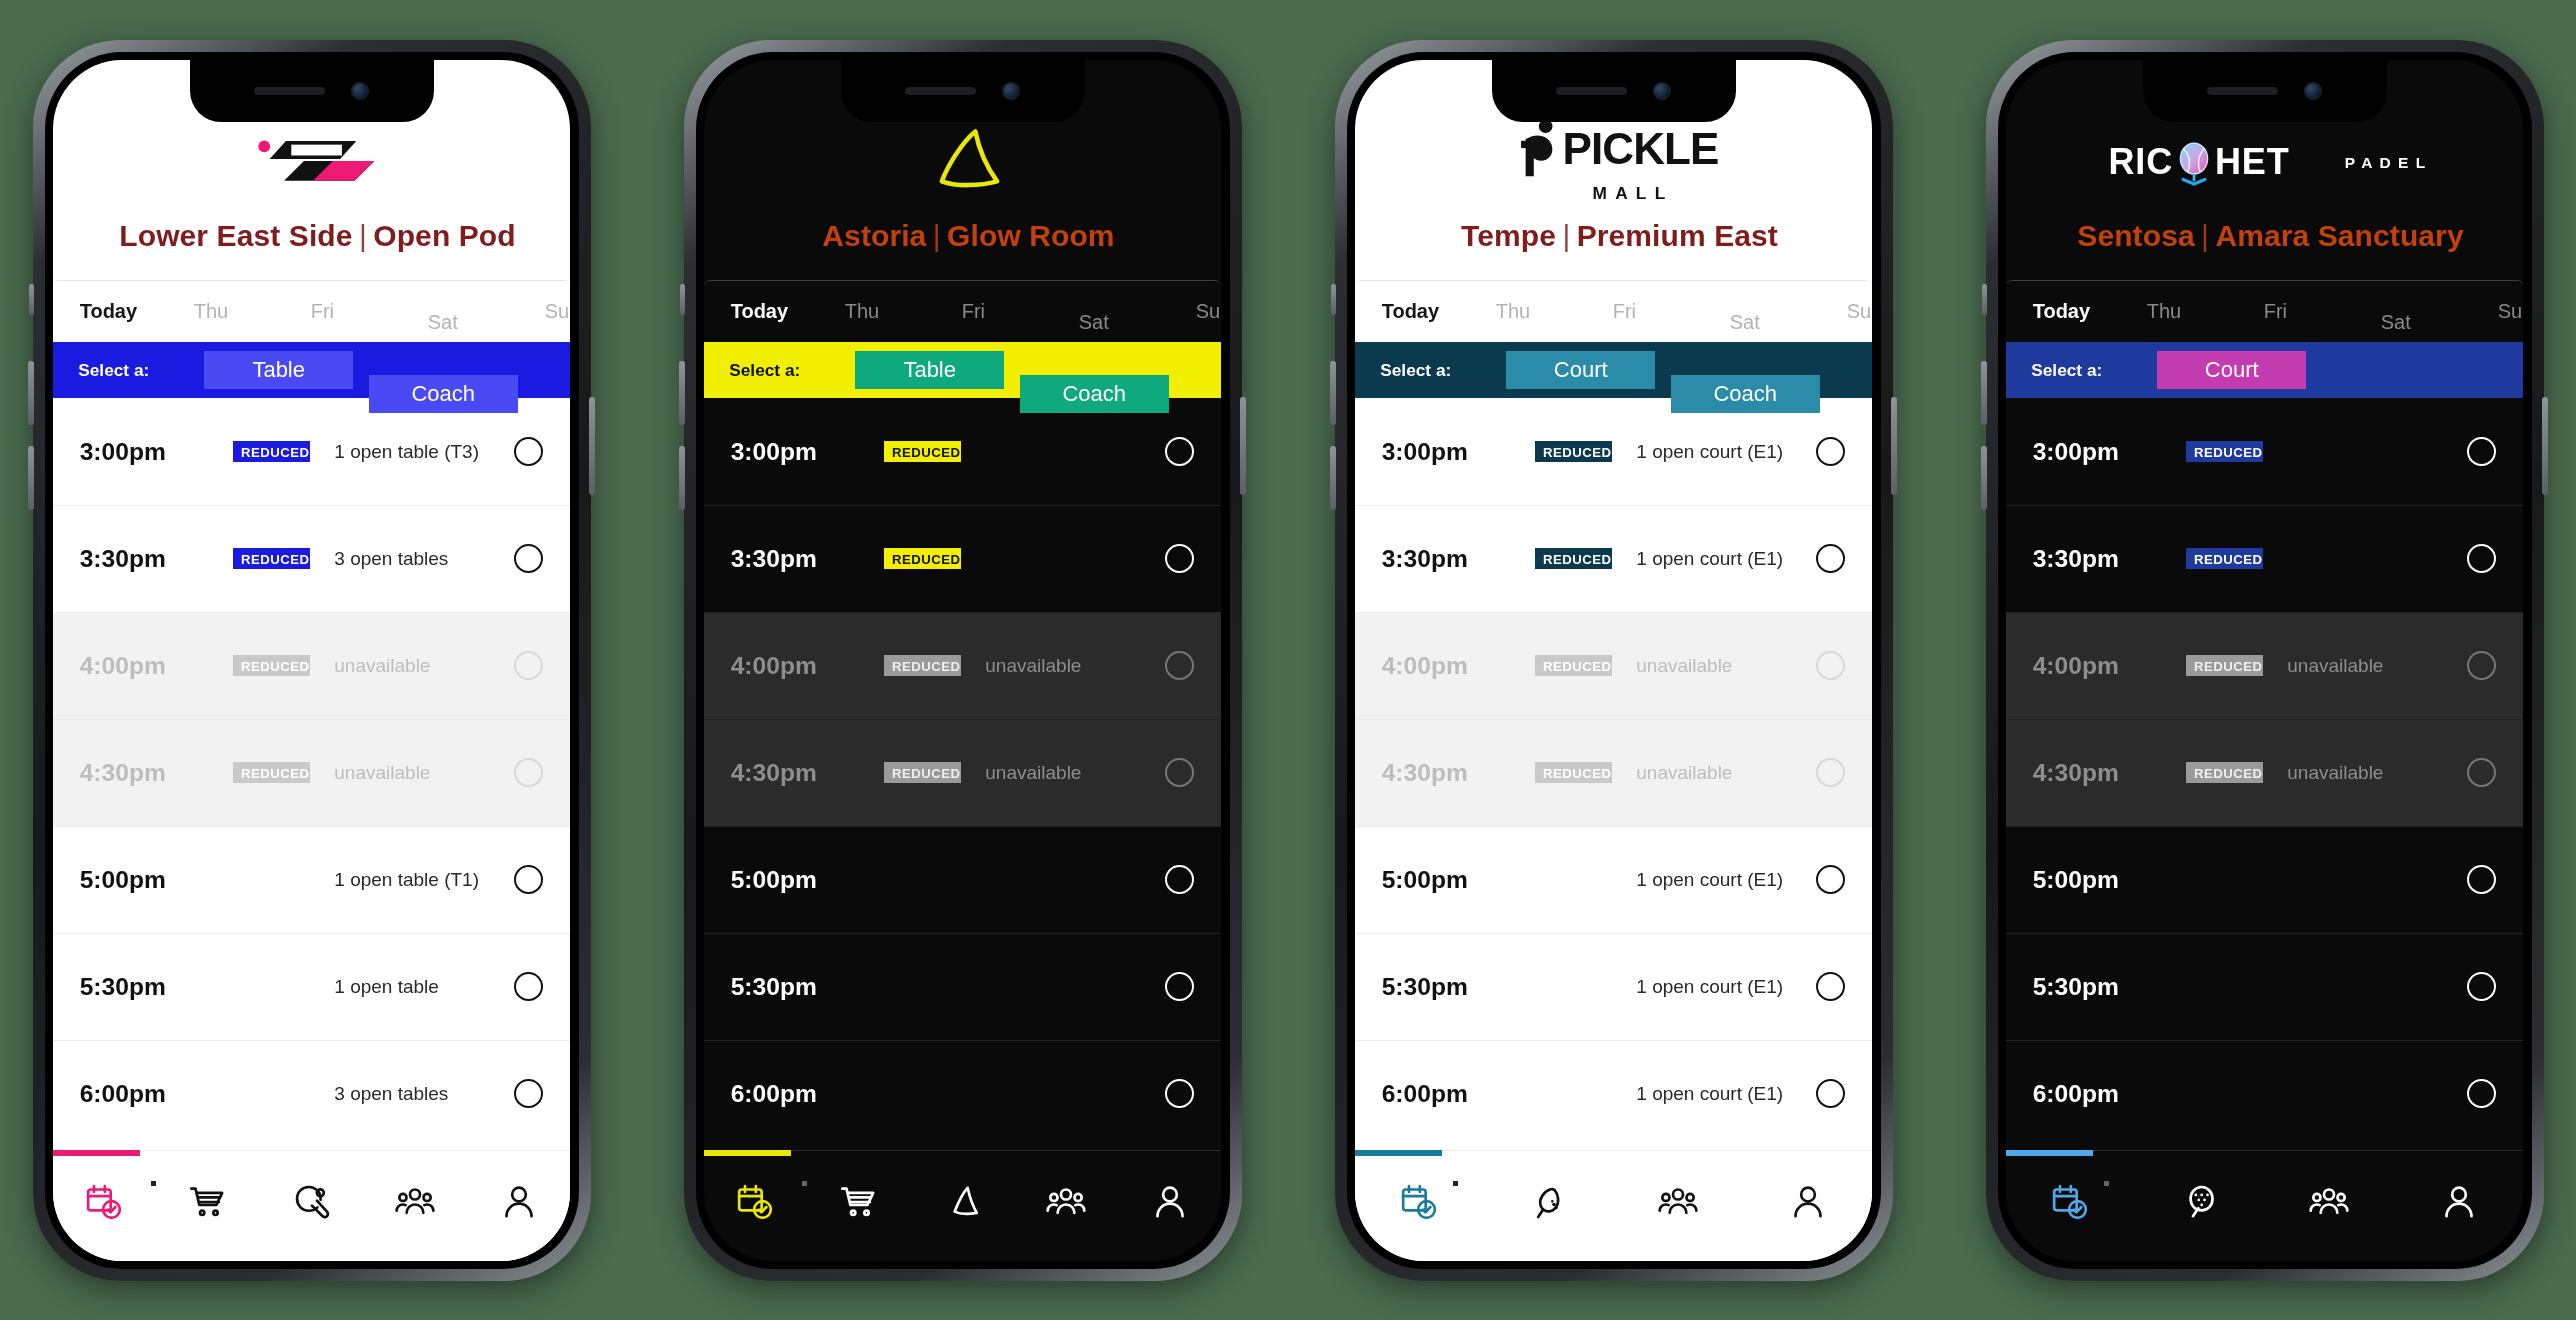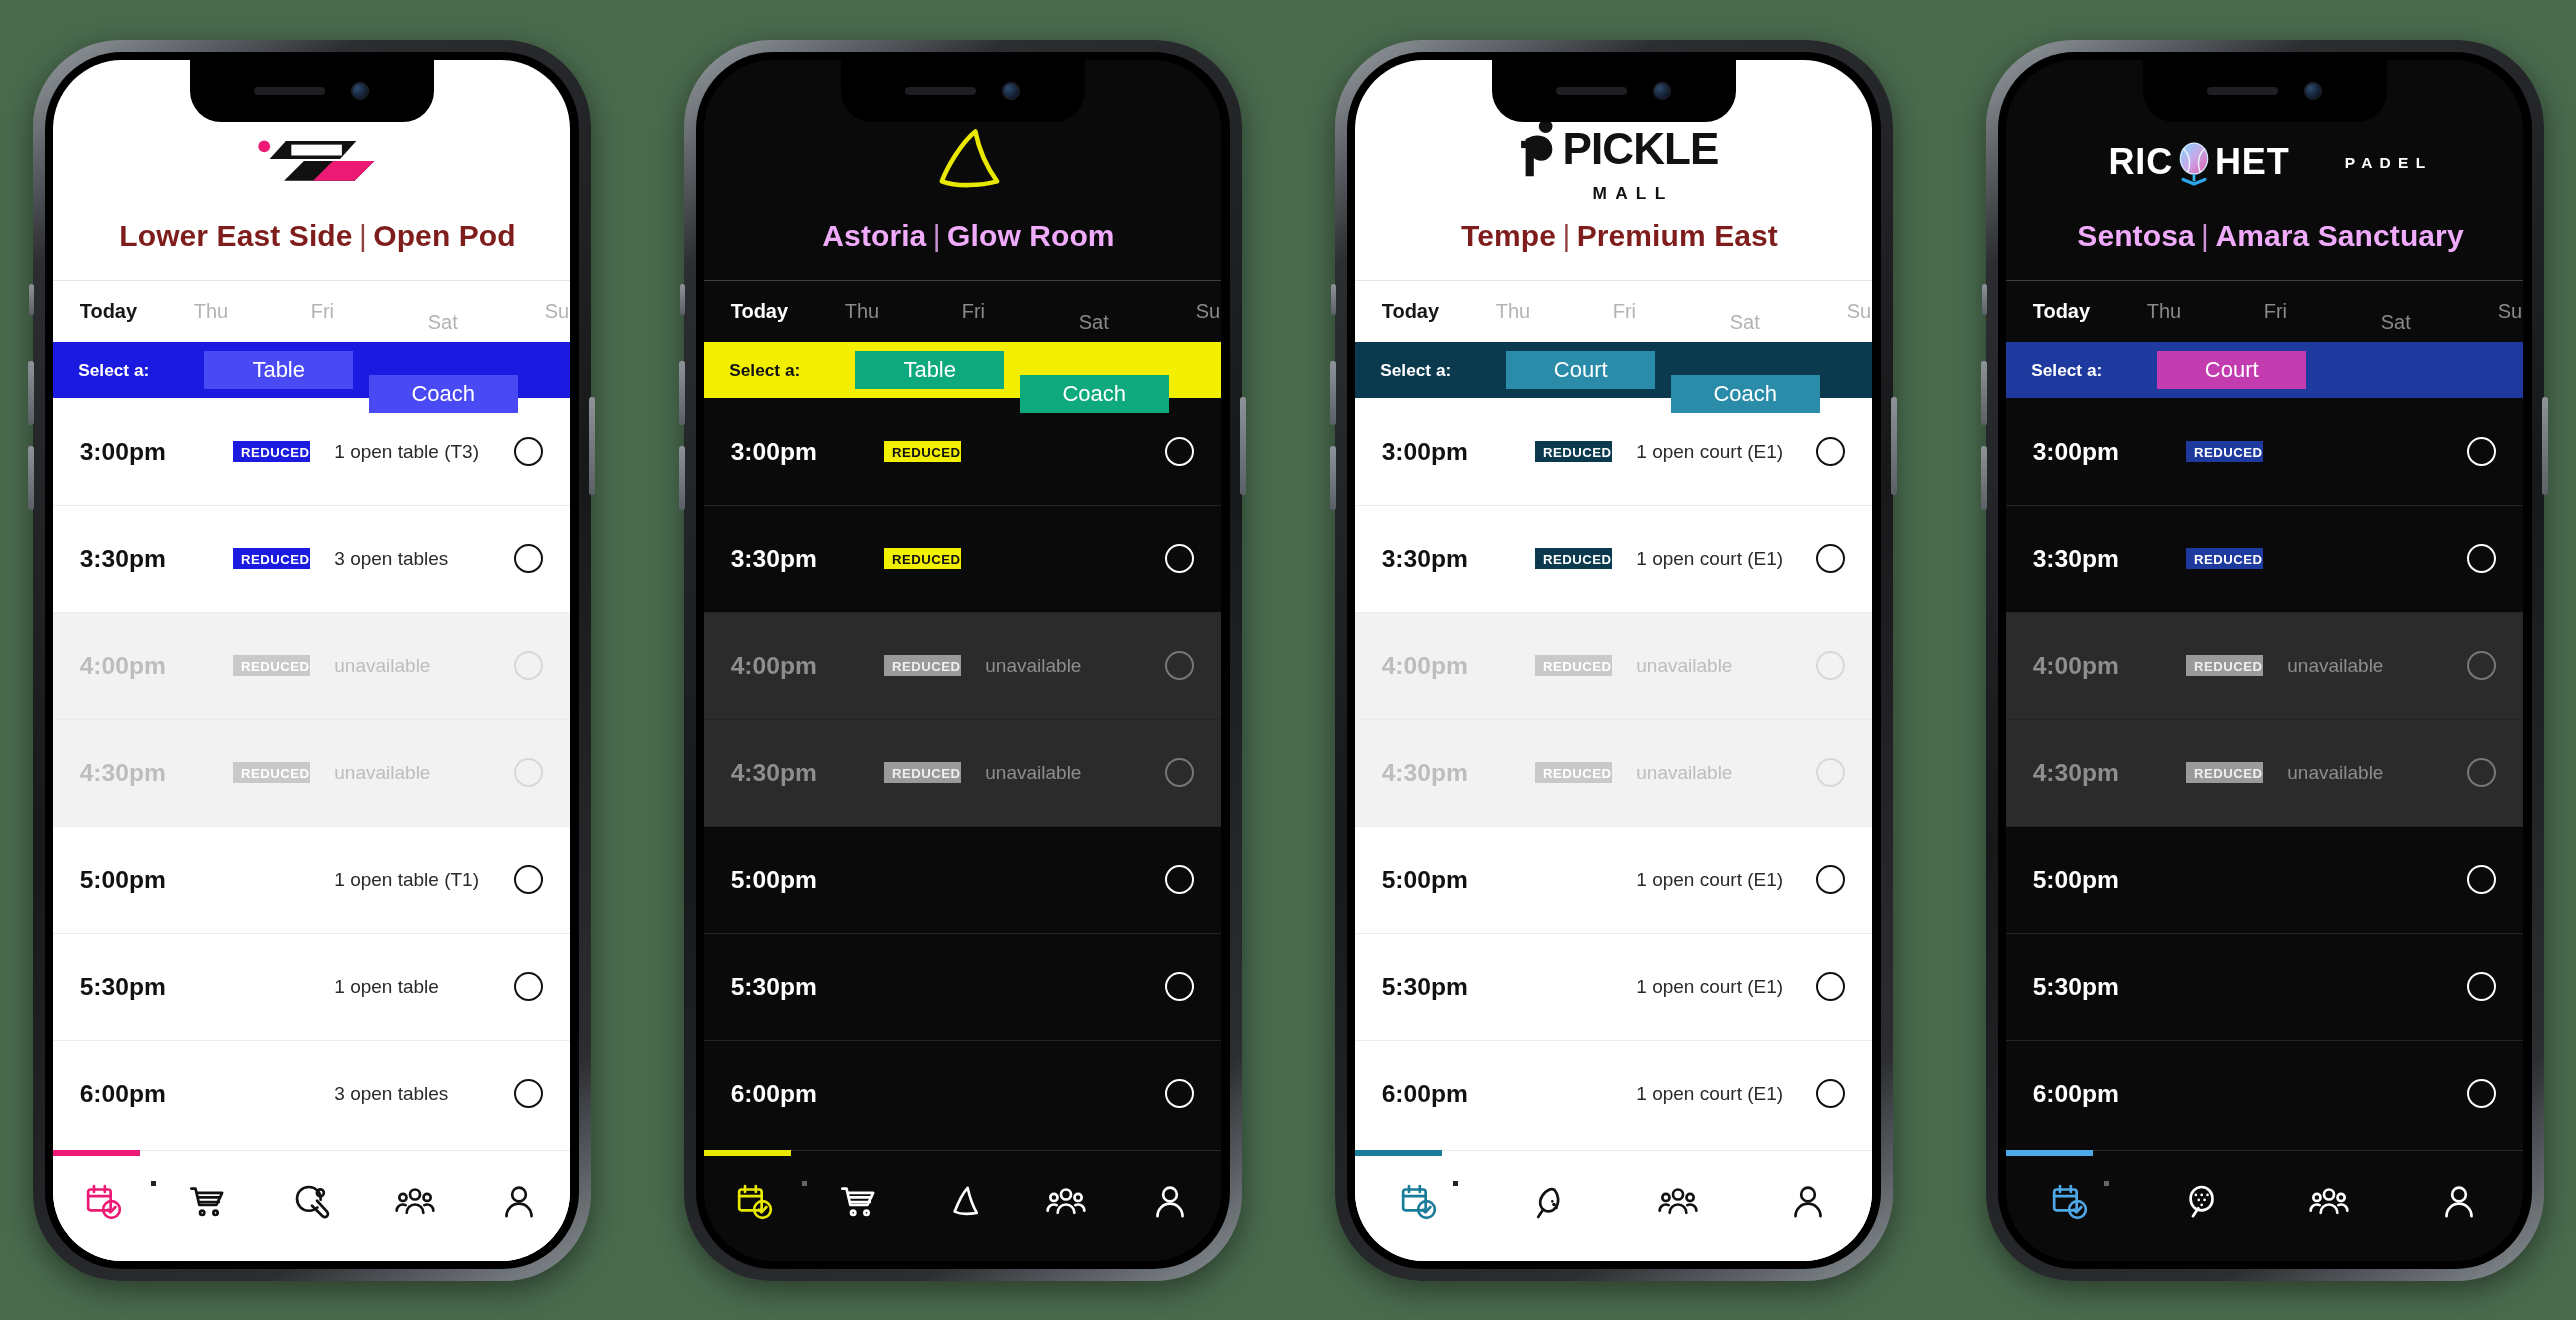--- a/index.html
+++ b/index.html
@@ -88,20 +88,21 @@
   .title-pad { height: 27px; }
 
   .daystrip {
     display: flex;
     align-items: center;
     border-top: 1.4px solid rgba(0,0,0,.10);
     height: 62px;
     padding: 0 27px;
     flex: 0 0 auto;
     overflow: hidden;
+    border-radius: 6px;
   }
   .day { font-size: 20px; flex: 0 0 auto; }
   .day.today { font-weight: 700; }
   .day:nth-child(1) { width: 114px; }
   .day:nth-child(2) { width: 117px; }
   .day:nth-child(3) { width: 117px; }
   .day:nth-child(4) { width: 117px; margin-top: 21px; }
 
   .selectbar {
     display: flex;
@@ -182,21 +183,21 @@
   .t-light .avail { color: #2a2a2a; }
   .t-light .slot.unavail .time,
   .t-light .slot.unavail .avail { color: #bdbdbd; }
   .t-light .slot.unavail .radio { border-color: #d8d8d8; }
   .t-light .slot.unavail .badge { background:#c9c9c9 !important; color:#fff !important; }
   .t-light .navbar { background: #ffffff; }
   .t-light .nav-top-rule { background: #ececec; }
   .t-light .nav-dot { background: #222; }
 
   .t-dark .app { background: #0a0a0a; color: #fff; }
-  .t-dark .venue-title { color: #f0abfc; }
+  .t-dark .venue-title { color: #c2410c; }
   .t-dark .day { color: #8a8a8a; }
   .t-dark .day.today { color: #fff; }
   .t-dark .daystrip { border-top-color: rgba(255,255,255,.22); }
   .t-dark .slot + .slot::before { background: #242424; }
   .t-dark .slot.unavail { background: #2b2b2b; }
   .t-dark .slot .time { color: #fff; }
   .t-dark .avail { color: #e6e6e6; }
   .t-dark .slot.unavail .time,
   .t-dark .slot.unavail .avail { color: #8e8e8e; }
   .t-dark .radio { border-color: #fff; }

